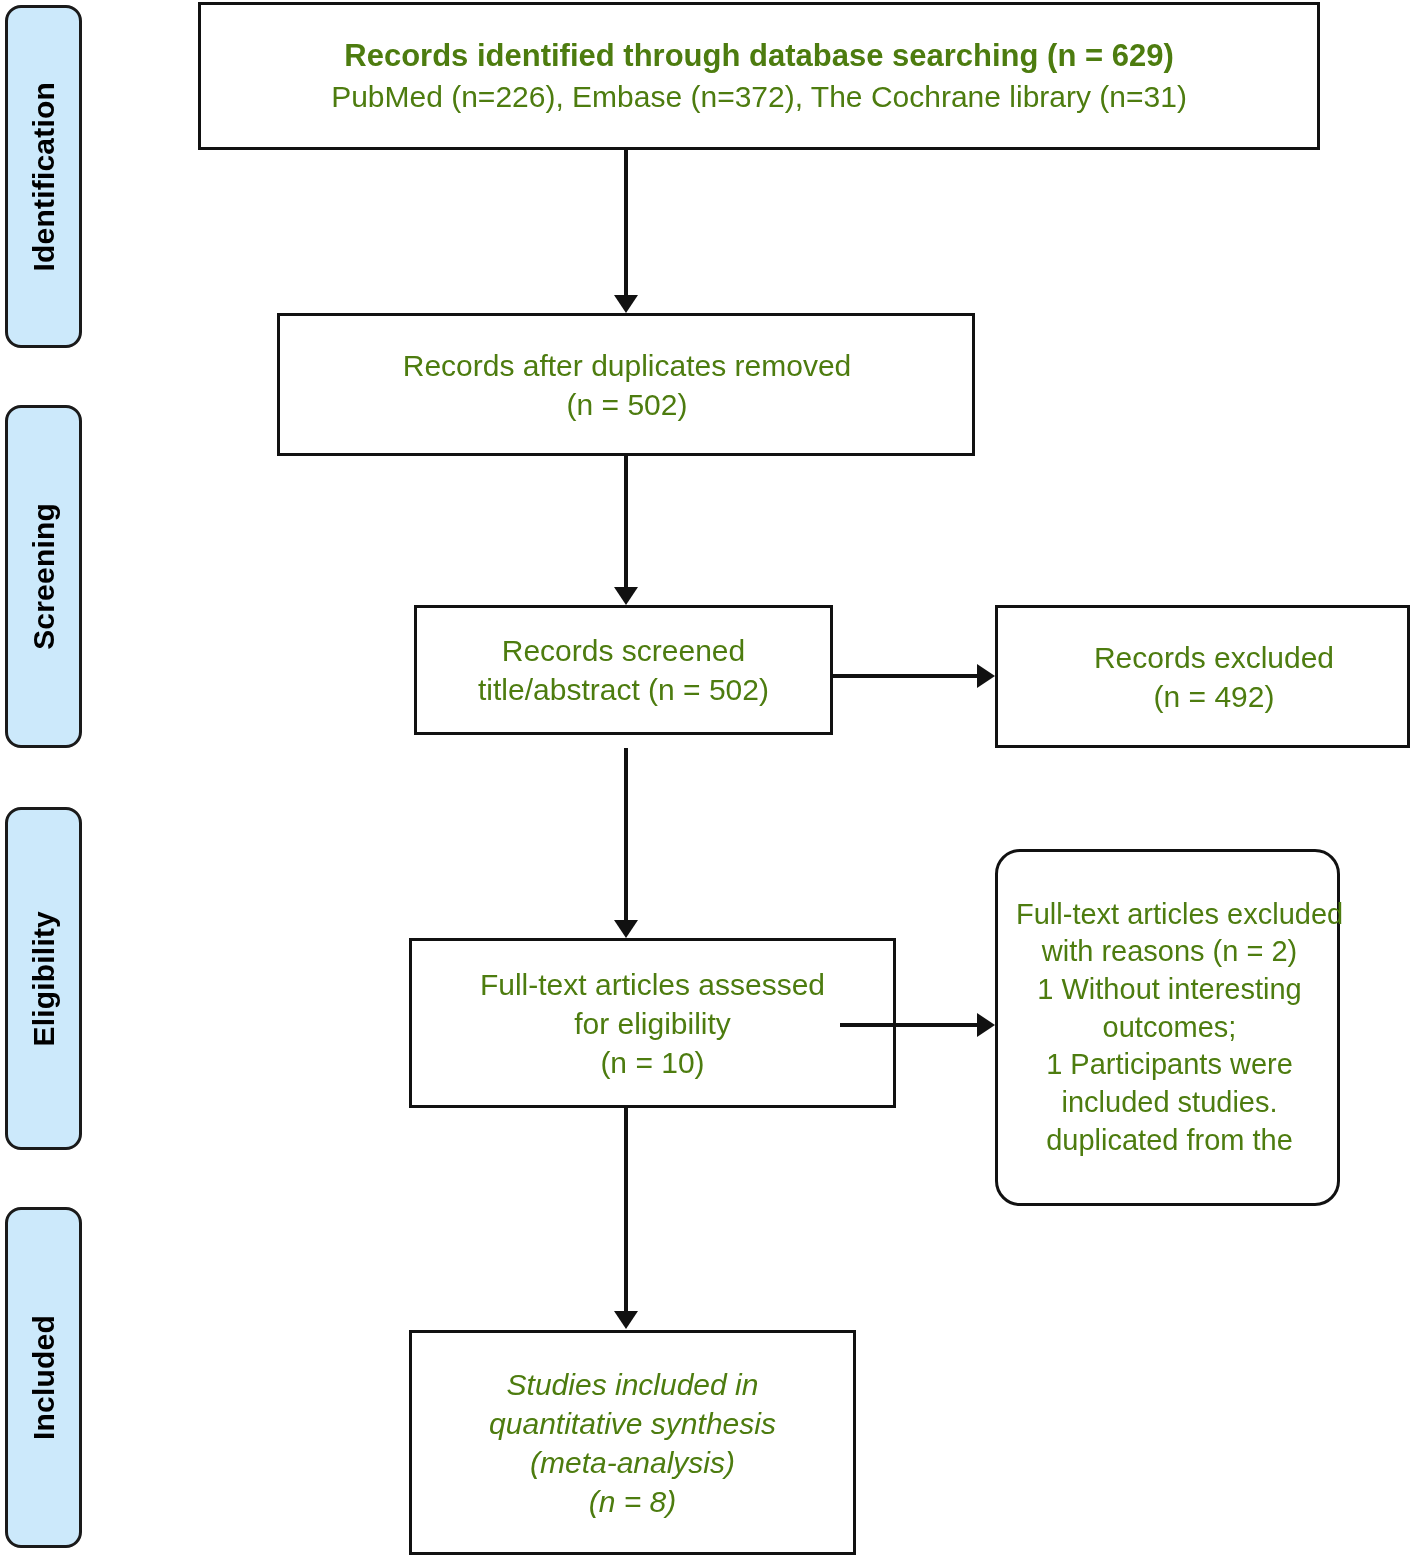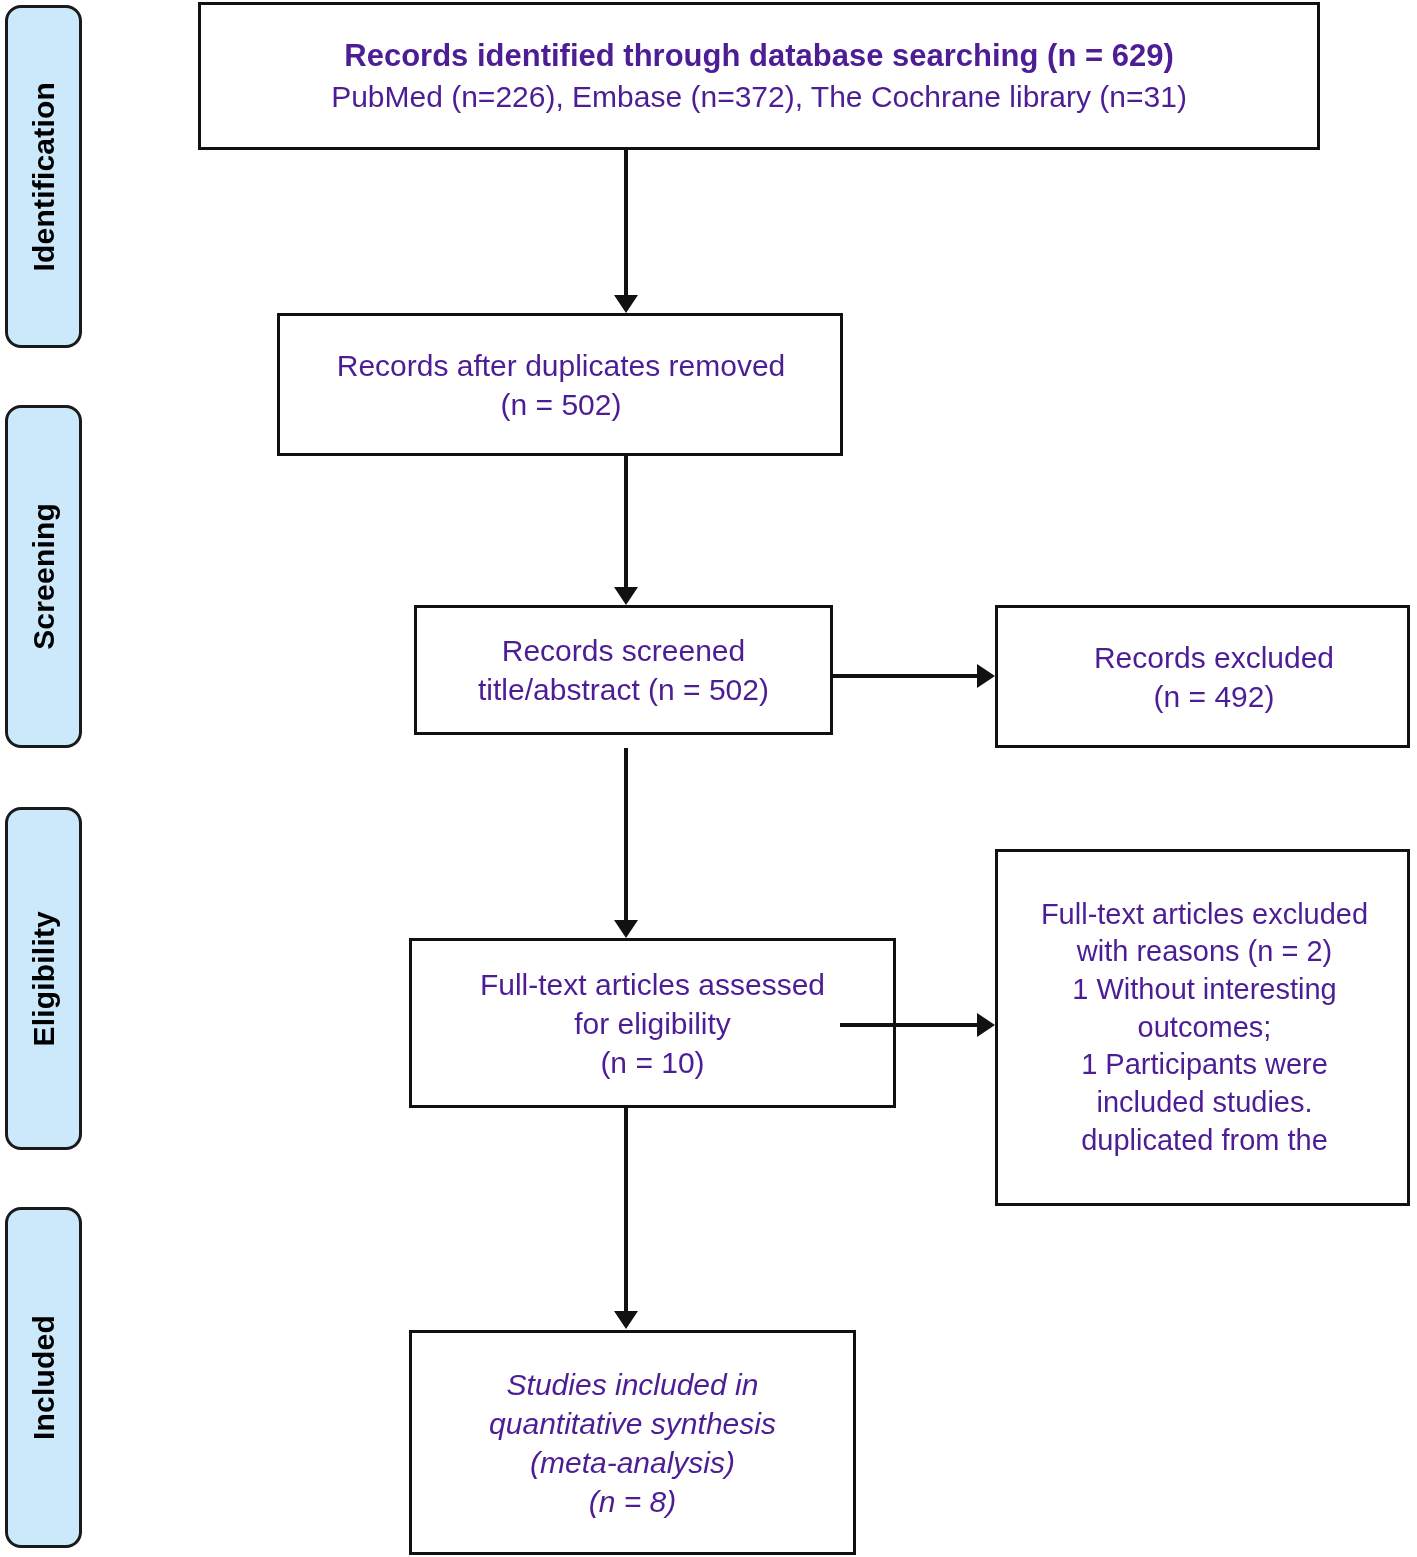--- a/index.html
+++ b/index.html
@@ -52,21 +52,21 @@
     align-items: center;
     justify-content: center;
     text-align: center;
     padding: 6px 10px;
   }
   .flow-box .line {
     display: block;
     font-size: 30px;
     line-height: 1.30;
     white-space: nowrap;
-    color: #4c1d95;
+    color: #4d7c0f;
   }
   .flow-box .line.bold {
     font-weight: bold;
     font-size: 31px;
   }
   
   .flow-box.left-body {
     align-items: stretch;
     justify-content: center;
     padding: 10px 14px 10px 18px;
@@ -130,21 +130,21 @@
   </div>
 
   <div class="flow-box" style="left:198px; top:2px; width:1122px; height:148px;">
     <span class="line bold">Records identified through database searching (n = 629)</span>
     <span class="line">PubMed (n=226), Embase (n=372), The Cochrane library (n=31)</span>
   </div>
 
   <div class="conn-v" style="left:624px; top:150px; height:146px;"></div>
   <div class="arrow-down" style="left:614px; top:295px;"></div>
 
-  <div class="flow-box" style="left:277px; top:313px; width:566px; height:143px;padding-left:12px;">
+  <div class="flow-box" style="left:277px; top:313px; width:698px; height:143px;padding-left:12px;">
     <span class="line">Records after duplicates removed</span>
     <span class="line">(n = 502)</span>
   </div>
 
   <div class="conn-v" style="left:624px; top:456px; height:132px;"></div>
   <div class="arrow-down" style="left:614px; top:587px;"></div>
 
   <div class="flow-box" style="left:414px; top:605px; width:419px; height:130px;">
     <span class="line">Records screened</span>
     <span class="line">title/abstract (n = 502)</span>
@@ -163,21 +163,21 @@
 
   <div class="flow-box" style="left:409px; top:938px; width:487px; height:170px;">
     <span class="line">Full-text articles assessed</span>
     <span class="line">for eligibility</span>
     <span class="line">(n = 10)</span>
   </div>
 
   <div class="conn-h" style="left:840px; top:1023px; width:139px;"></div>
   <div class="arrow-right" style="left:977px; top:1013px;"></div>
 
-  <div class="flow-box left-body" style="left:995px; top:849px; width:415px; height:357px;">
+  <div class="flow-box left-body" style="left:995px; top:849px; width:345px; height:357px;border-radius:25px;">
     <span class="line centered">Full-text articles excluded</span>
     <span class="line centered">with reasons (n = 2)</span>
     <span class="line">1 Without interesting</span>
     <span class="line">outcomes;</span>
     <span class="line">1 Participants were</span>
     <span class="line">included studies.</span>
     <span class="line">duplicated from the</span>
   </div>
 
   <div class="conn-v" style="left:624px; top:1108px; height:205px;"></div>

